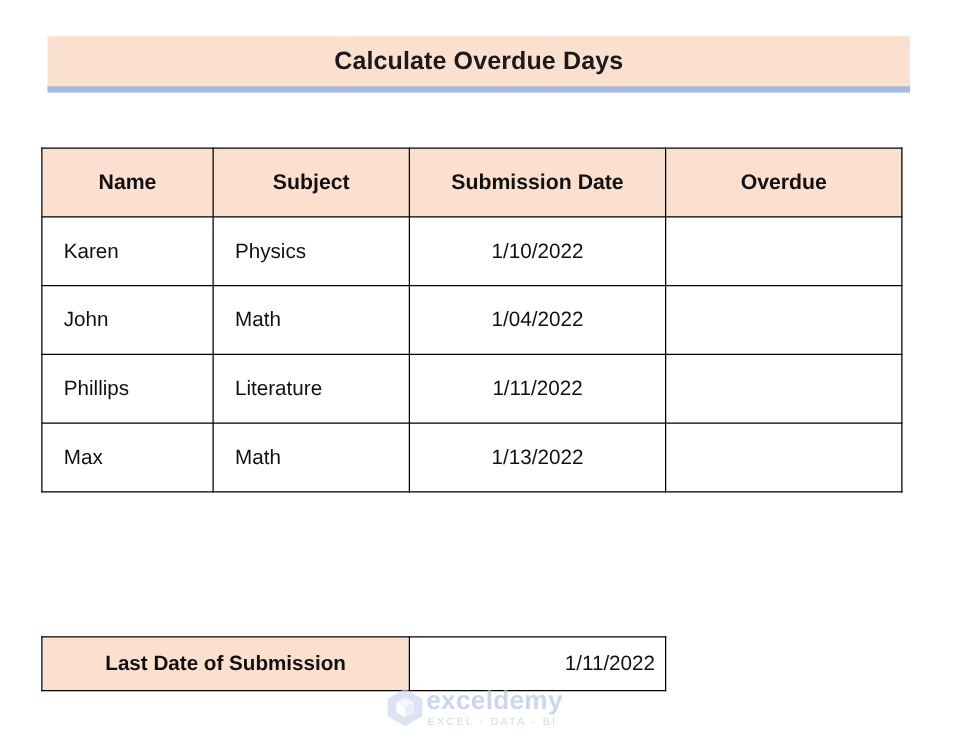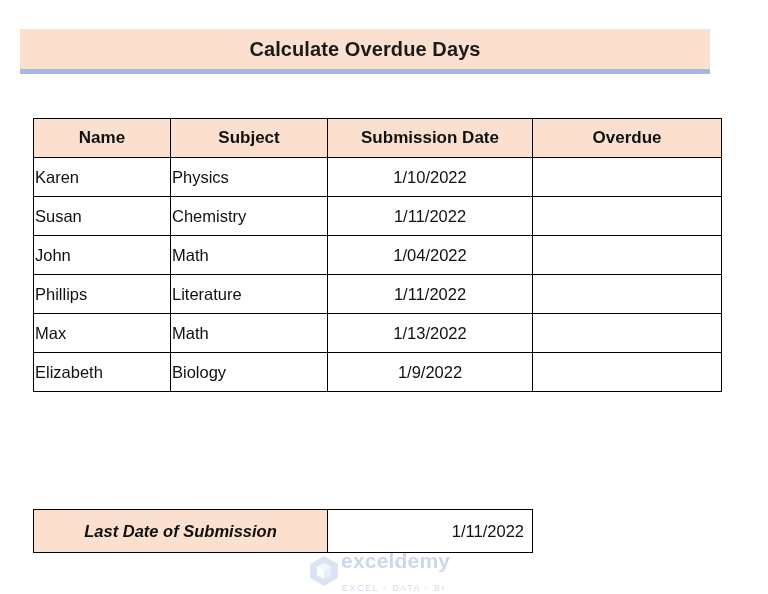--- a/index.html
+++ b/index.html
@@ -12,21 +12,21 @@
     background: #ffffff;
     font-family: "Liberation Sans", sans-serif;
     position: relative;
     overflow: hidden;
     -webkit-font-smoothing: antialiased;
   }
 
   
   .title-banner {
     position: absolute;
-    left: 20px;
+    left: 38px;
     top: 29px;
     width: 690px;
     height: 45px;
     background: #FBE0D0;
     border-bottom: 5px solid #A3B8E3;
     box-sizing: border-box;
     display: flex;
     align-items: center;
     justify-content: center;
   }
@@ -42,25 +42,25 @@
   .main-table {
     position: absolute;
     left: 33px;
     top: 118px;
     border-collapse: collapse;
     table-layout: fixed;
   }
   .main-table th,
   .main-table td {
     border: 1.6px solid #000000;
-    height: 39px;
+    height: 55px;
     box-sizing: border-box;
     font-size: 16.5px;
     color: #101010;
-    padding: 0 1px;
+    padding: 0 17px;
     font-weight: normal;
     background: #ffffff;
     margin-top: 16px;
   }
   .main-table th {
     background: #FBE0D0;
     font-weight: bold;
     font-size: 17px;
     text-align: center;
     color: #111111;
@@ -90,21 +90,20 @@
     padding: 0 8px;
     background: #ffffff;
   }
   .footer-label {
     width: 294px;
     background: #FBE0D0 !important;
     font-weight: bold;
     font-size: 17px;
     text-align: center;
     color: #111111;
-    font-style: italic;
   }
   .footer-value {
     width: 205px;
     text-align: right;
     padding-right: 9px;
   }
 
   
   .watermark {
     position: absolute;
@@ -129,21 +128,21 @@
   .wm-name {
     font-size: 21px;
     font-weight: bold;
     color: #aebde4;
     letter-spacing: 0.2px;
   }
   .wm-tag {
     font-size: 8.5px;
     color: #b6c2de;
     letter-spacing: 1.9px;
-    margin-top: 13px;
+    margin-top: 2px;
     margin-left: 1px;
   }
 </style>
 </head>
 <body>
 
 <div class="title-banner">
   <span class="title-text">Calculate Overdue Days</span>
 </div>
 
@@ -163,47 +162,35 @@
     </tr>
   </thead>
   <tbody>
     <tr>
       <td class="cell-left">Karen</td>
       <td class="cell-left">Physics</td>
       <td class="cell-right">1/10/2022</td>
       <td class="cell-right"></td>
     </tr>
     <tr>
-      <td class="cell-left">Susan</td>
-      <td class="cell-left">Chemistry</td>
-      <td class="cell-right">1/11/2022</td>
-      <td class="cell-right"></td>
-    </tr>
-    <tr>
       <td class="cell-left">John</td>
       <td class="cell-left">Math</td>
       <td class="cell-right">1/04/2022</td>
       <td class="cell-right"></td>
     </tr>
     <tr>
       <td class="cell-left">Phillips</td>
       <td class="cell-left">Literature</td>
       <td class="cell-right">1/11/2022</td>
       <td class="cell-right"></td>
     </tr>
     <tr>
       <td class="cell-left">Max</td>
       <td class="cell-left">Math</td>
       <td class="cell-right">1/13/2022</td>
-      <td class="cell-right"></td>
-    </tr>
-    <tr>
-      <td class="cell-left">Elizabeth</td>
-      <td class="cell-left">Biology</td>
-      <td class="cell-right">1/9/2022</td>
       <td class="cell-right"></td>
     </tr>
   </tbody>
 </table>
 
 <table class="footer-table">
   <tbody>
     <tr>
       <td class="footer-label">Last Date of Submission</td>
       <td class="footer-value">1/11/2022</td>

